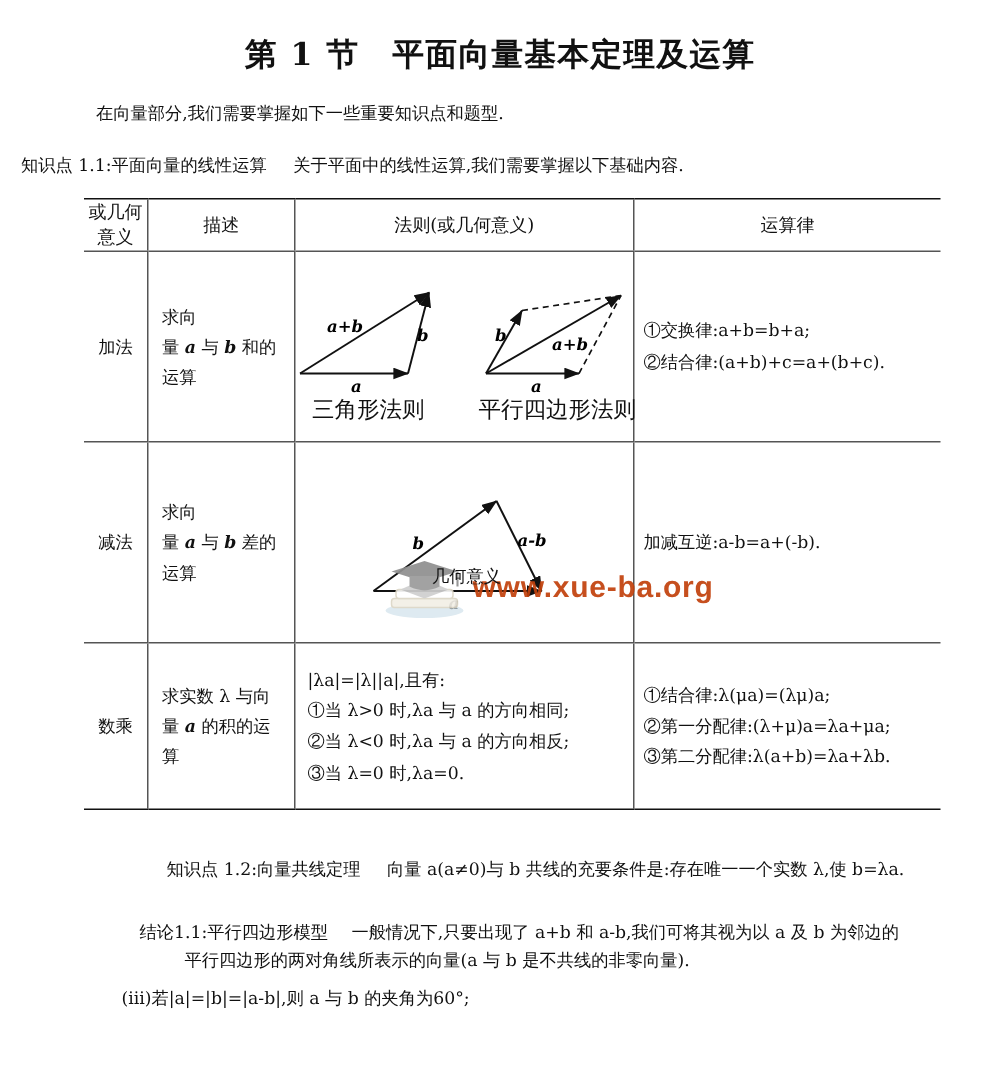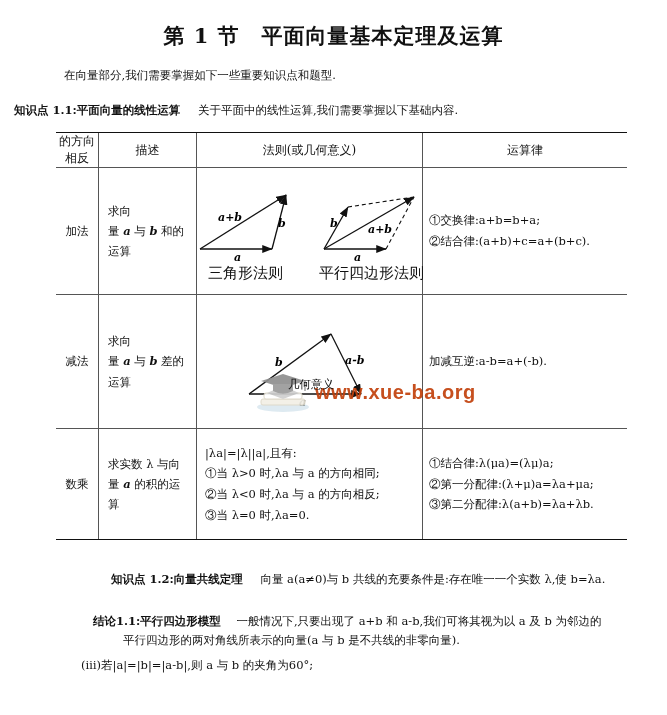--- a/index.html
+++ b/index.html
@@ -26,21 +26,21 @@
     font-family: "DejaVu Serif", "Liberation Serif", serif;
   }
   .title .gap { display: inline-block; width: 22px; }
 
   .intro {
     margin: 16px 0 0 64px;
     font-size: 11.5px;
     line-height: 1.65;
   }
   .intro-2 { margin-left: 14px; }
-  .bold { font-weight: bold; }
+  .bold { font-weight: normal; }
   .mi { font-style: italic; font-weight: bold; font-family: "DejaVu Serif","Liberation Serif",serif; }
 
   
   .tbl-wrap { position: absolute; left: 56px; top: 110px; width: 568px; }
   table.ops {
     border-collapse: collapse;
     width: 568px;
     table-layout: fixed;
     font-size: 11.5px;
   }
@@ -121,21 +121,21 @@
   <div class="intro">在向量部分,我们需要掌握如下一些重要知识点和题型.</div>
   <div class="intro intro-2">
     <span class="bold">知识点 1.1:平面向量的线性运算</span>
     <span style="display:inline-block;width:14px"></span><span>关于平面中的线性运算,我们需要掌握以下基础内容.</span>
   </div>
 
   <div class="tbl-wrap">
     <table class="ops">
       <thead>
         <tr>
-          <th class="c1">的方向相反</th>
+          <th class="c1">或几何意义</th>
           <th class="c2">描述</th>
           <th class="c3">法则(或几何意义)</th>
           <th class="c4">运算律</th>
         </tr>
       </thead>
       <tbody>
 
         <tr class="r-add">
           <td class="c1">加法</td>
           <td class="c2">

